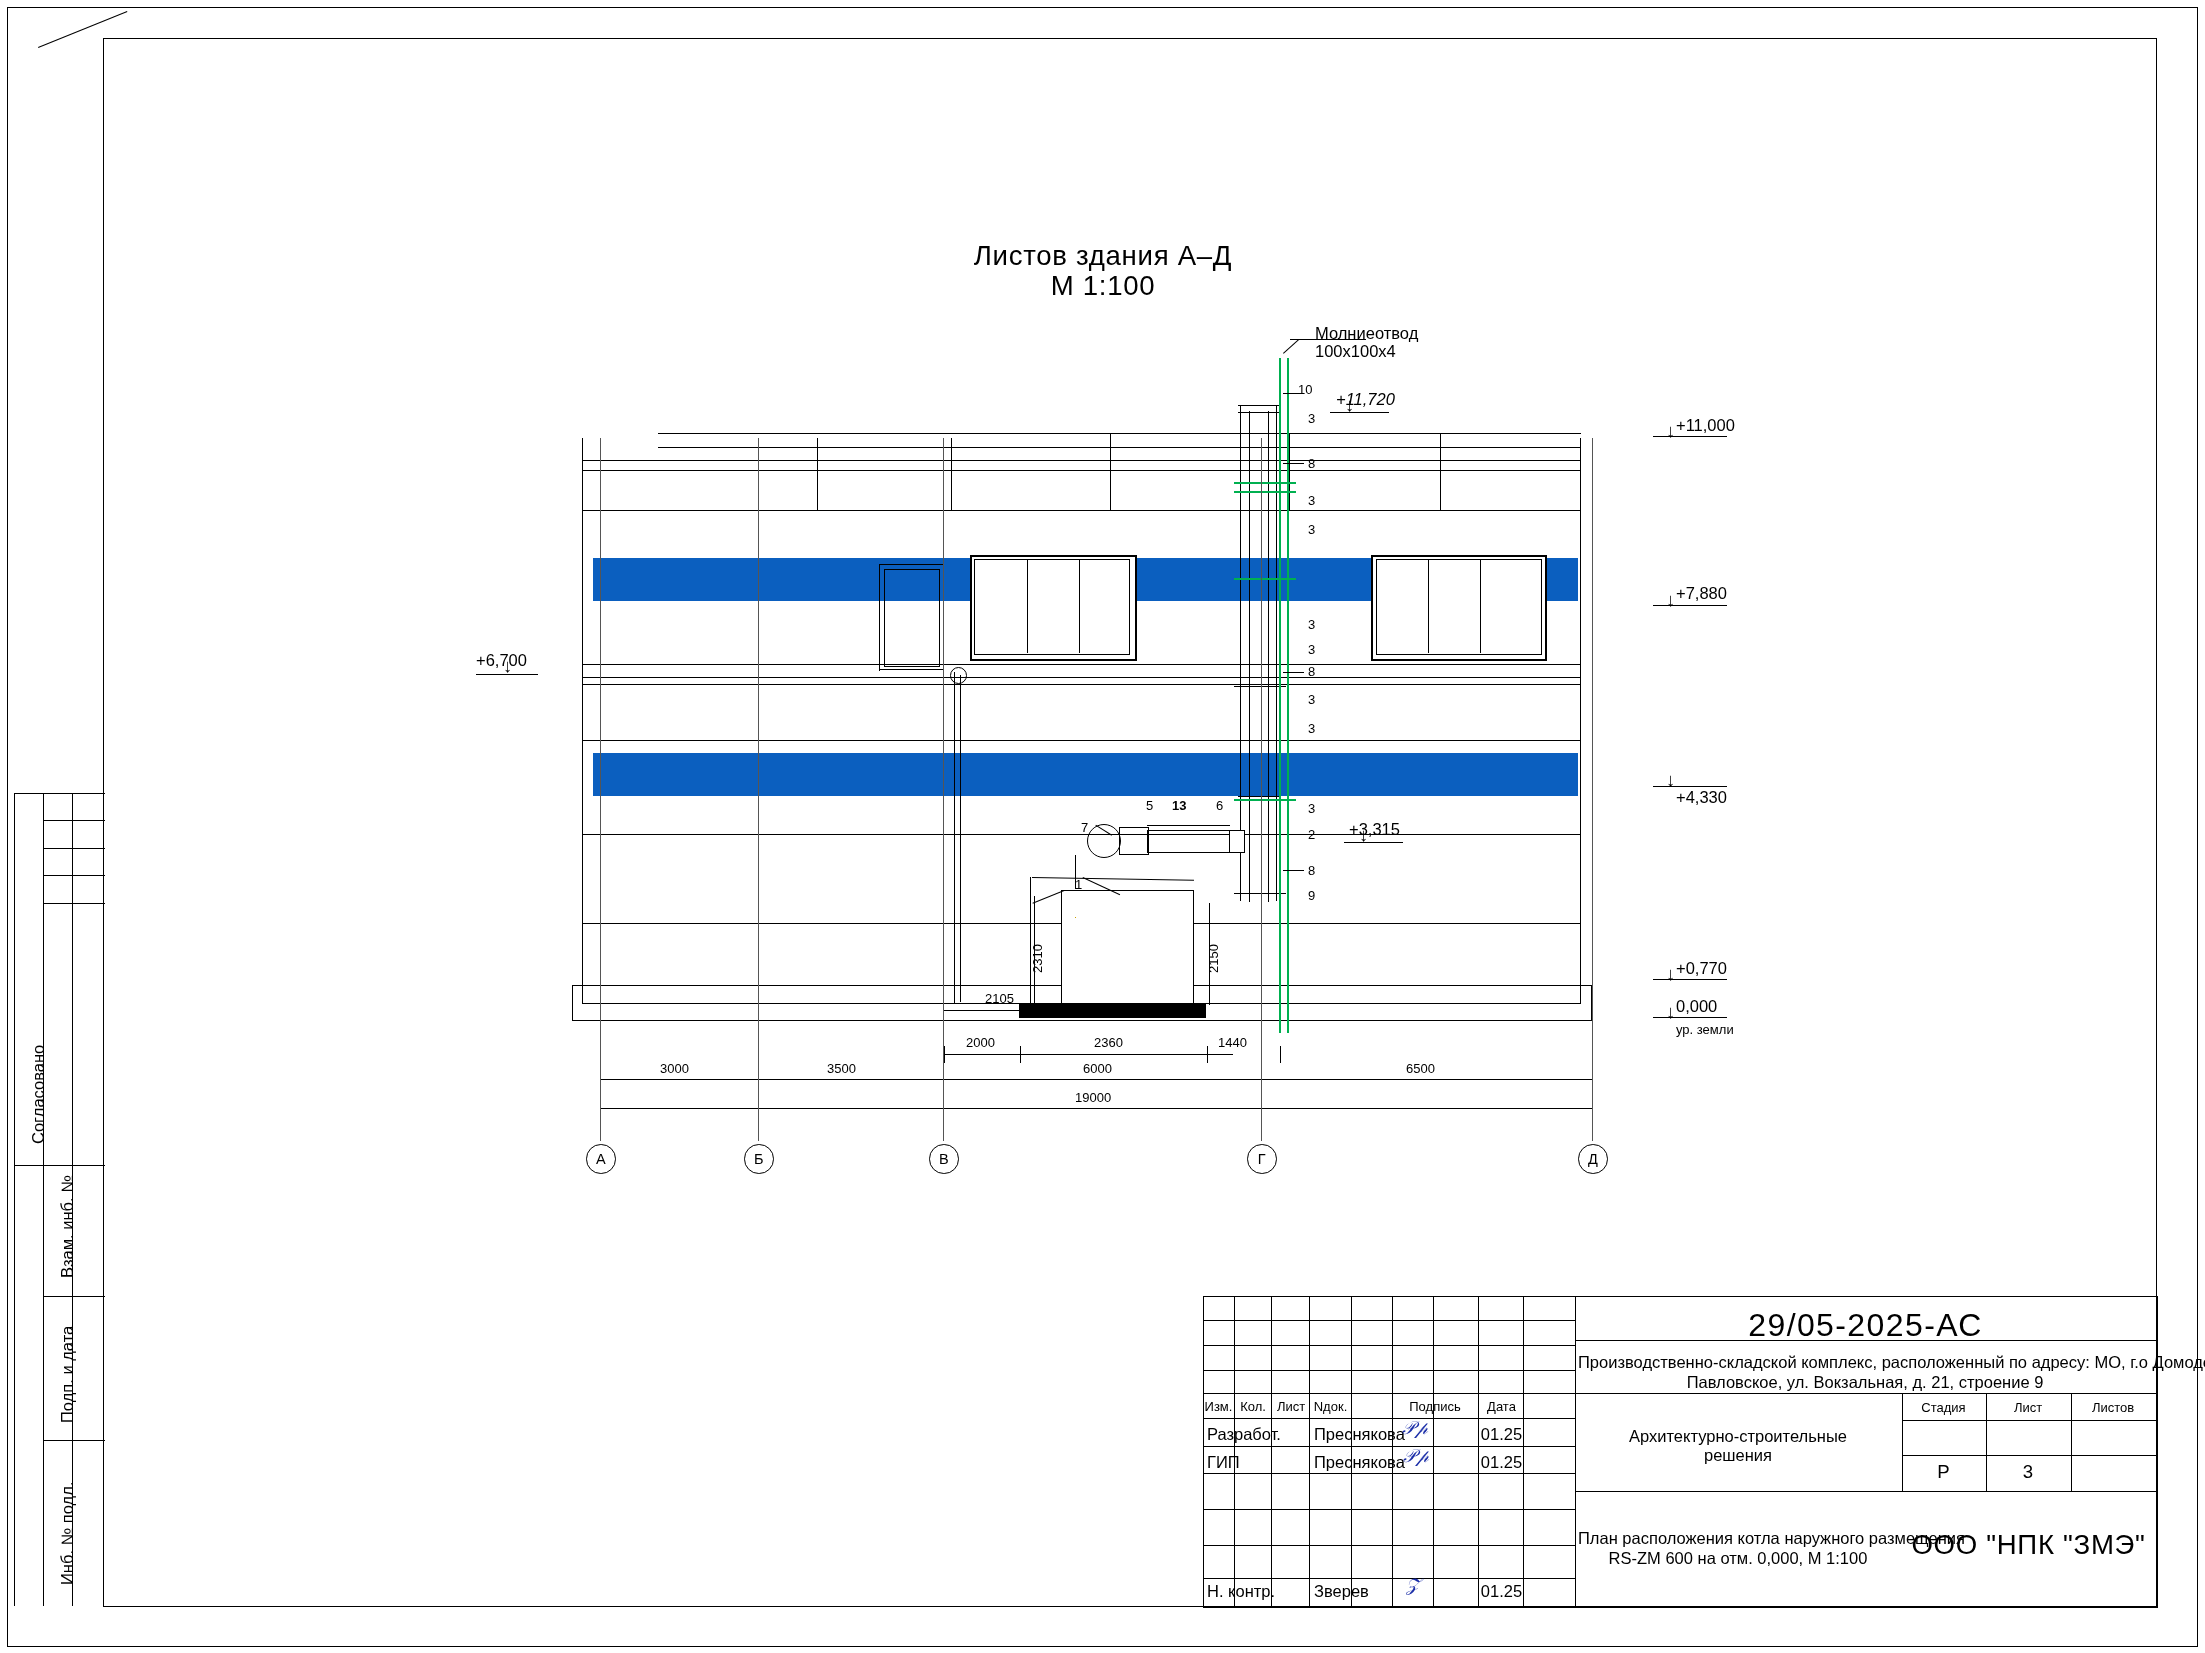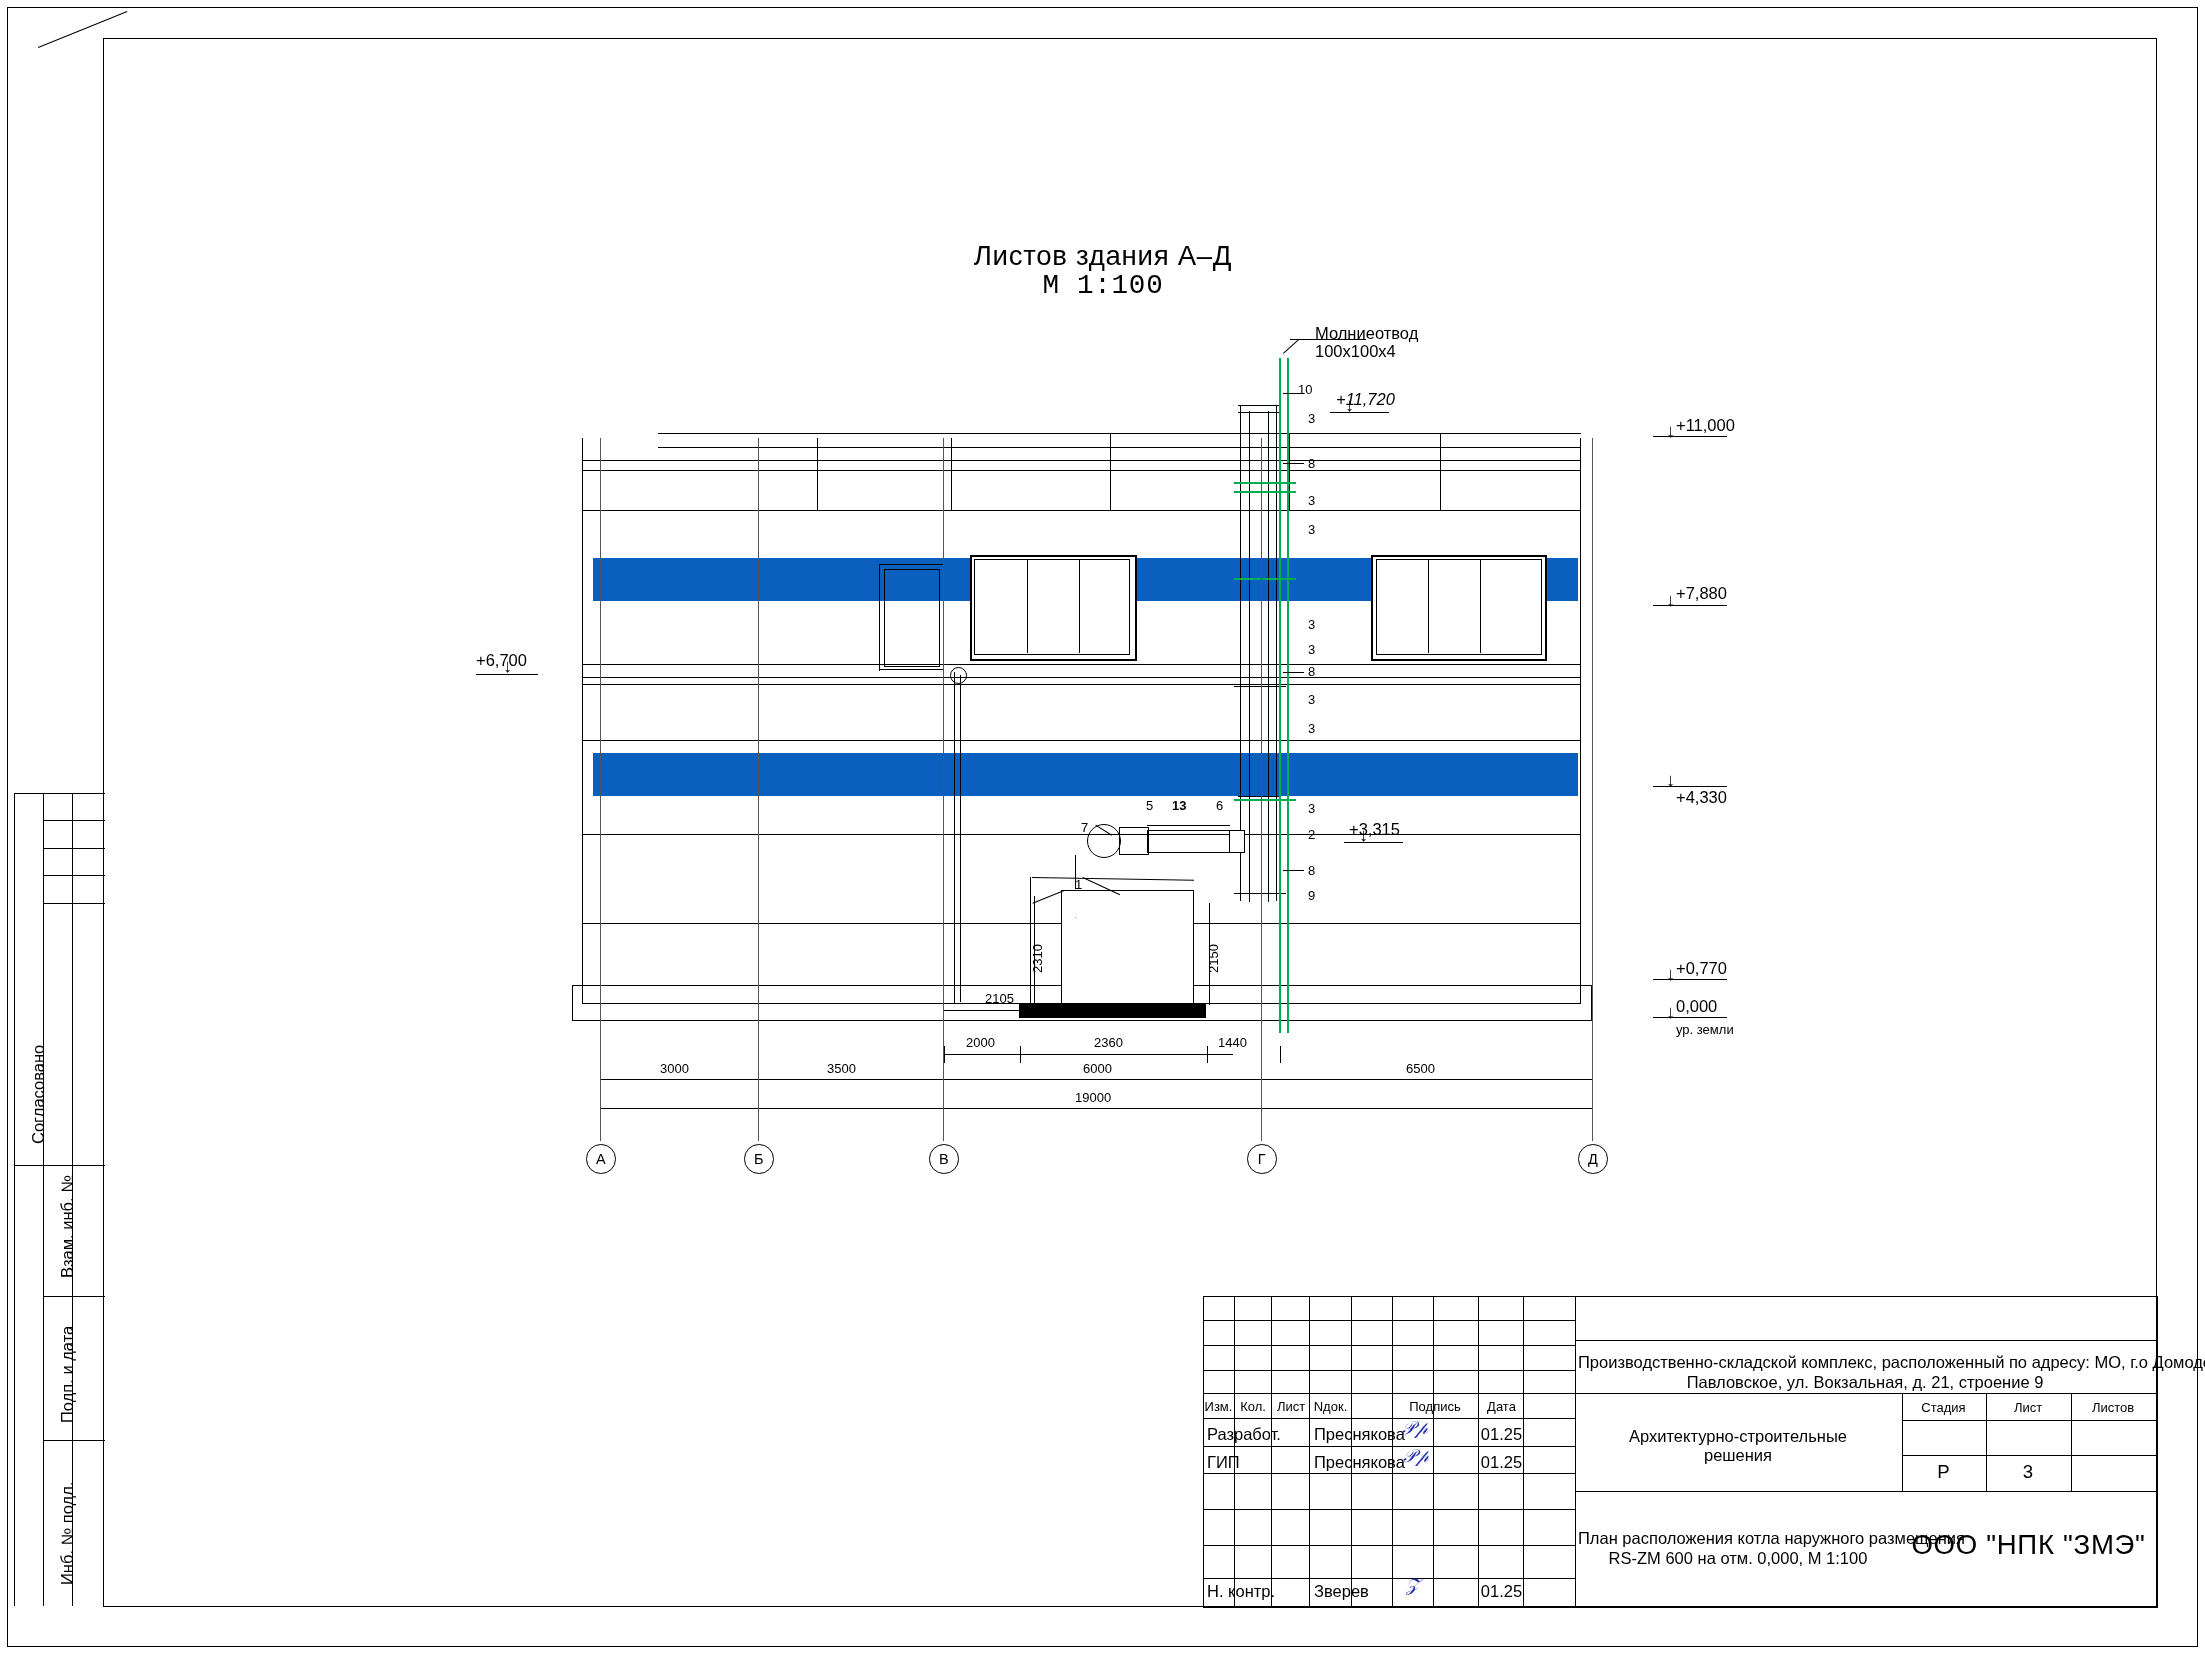--- a/index.html
+++ b/index.html
@@ -52,21 +52,21 @@
   <div class="ln" style="left:13.8px;top:1165px;width:91px;height:1.4px;"></div>
   <div class="ln" style="left:43px;top:1296px;width:62px;height:1.4px;"></div>
   <div class="ln" style="left:43px;top:1440px;width:62px;height:1.4px;"></div>
 
   <div class="txt t14 rot" style="left:29px;top:1144px;">Согласовано</div>
   <div class="txt t14 rot" style="left:58px;top:1278px;">Взам. инб. №</div>
   <div class="txt t14 rot" style="left:58px;top:1423px;">Подп. и дата</div>
   <div class="txt t14 rot" style="left:58px;top:1585px;">Инб. № подл.</div>
 
   <div class="txt t22 ctr" style="left:965px;top:240px;width:276px;">Листов здания А–Д</div>
-  <div class="txt t22 ctr" style="left:965px;top:270px;width:276px;font-family:Liberation Mono, monospace;">М 1:100</div>
+  <div class="txt t22 ctr" style="left:965px;top:270px;width:276px;">М 1:100</div>
 
   <div class="ln" style="left:658px;top:433px;width:923px;height:1.4px;"></div>
   <div class="ln" style="left:658px;top:447px;width:923px;height:1.4px;"></div>
   <div class="ln" style="left:582px;top:460px;width:999px;height:1.4px;"></div>
   <div class="ln" style="left:582px;top:470px;width:999px;height:1.4px;"></div>
 
   <div class="ln" style="left:582px;top:438px;width:1.4px;height:565px;"></div>
   <div class="ln" style="left:1580px;top:438px;width:1.4px;height:565px;"></div>
   <div class="ln" style="left:582px;top:1003px;width:999px;height:1.4px;"></div>
   <div class="ln" style="left:572px;top:985px;width:1020px;height:1.4px;"></div>
@@ -263,20 +263,21 @@
   <div class="circ" style="left:1247px;top:1144px;">
       <span>Г</span>
     </div>
   <div class="circ" style="left:1578px;top:1144px;">
       <span>Д</span>
     </div>
 
   <div style="position:absolute;left:1203px;top:1296px;width:953px;height:310px;border:1.4px solid #000;"></div>
 
   <div class="ln" style="left:1575px;top:1340px;width:581px;height:1.4px;"></div>
+  <div class="txt t26 ctr" style="left:1575px;top:1307px;width:581px;">29/05-2025-АС</div>
 
   <div class="txt t14 ctr" style="left:1578px;top:1353px;width:574px;">Производственно-складской комплекс, расположенный по адресу: МО, г.о Домодедово, д.</div>
   <div class="txt t14 ctr" style="left:1578px;top:1373px;width:574px;">Павловское, ул. Вокзальная, д. 21, строение 9</div>
   <div class="ln" style="left:1575px;top:1393px;width:581px;height:1.4px;"></div>
   <div class="ln" style="left:1575px;top:1296px;width:1.4px;height:310px;"></div>
 
   <div class="ln" style="left:1234px;top:1296px;width:1.4px;height:310px;"></div>
   <div class="ln" style="left:1271px;top:1296px;width:1.4px;height:310px;"></div>
   <div class="ln" style="left:1309px;top:1296px;width:1.4px;height:310px;"></div>
   <div class="ln" style="left:1351px;top:1296px;width:1.4px;height:310px;"></div>

